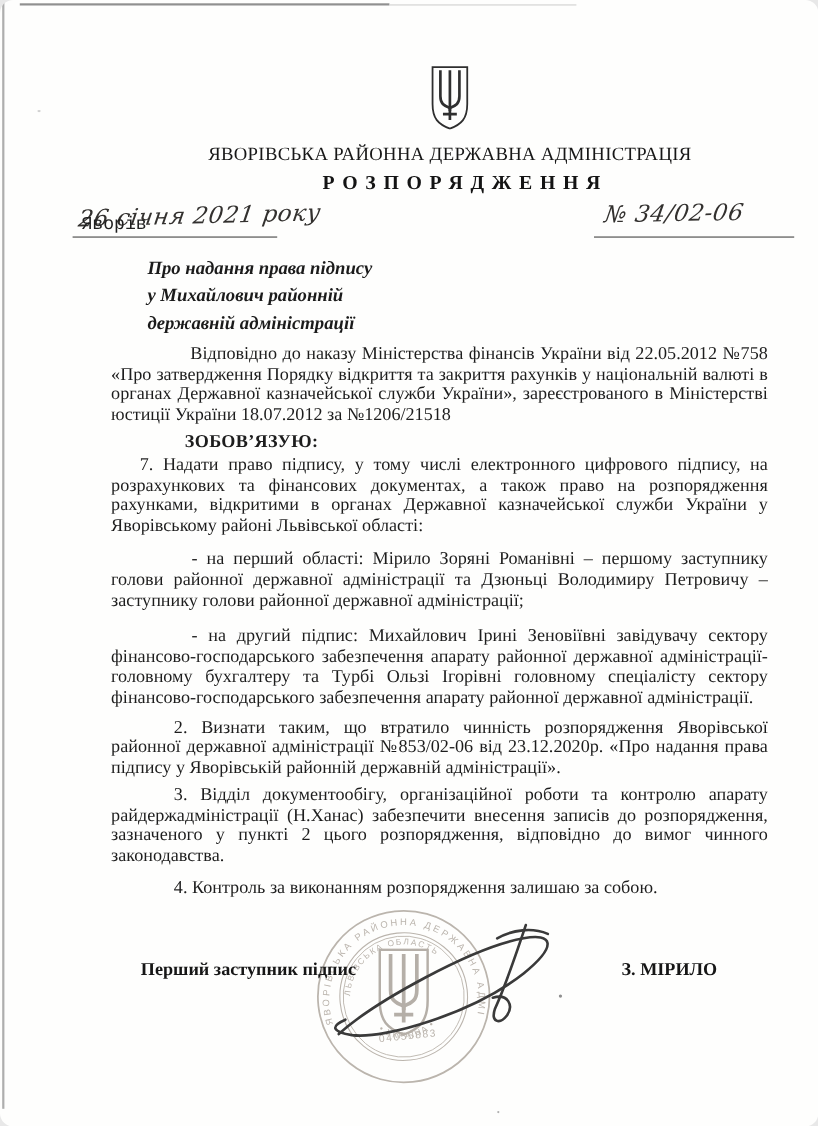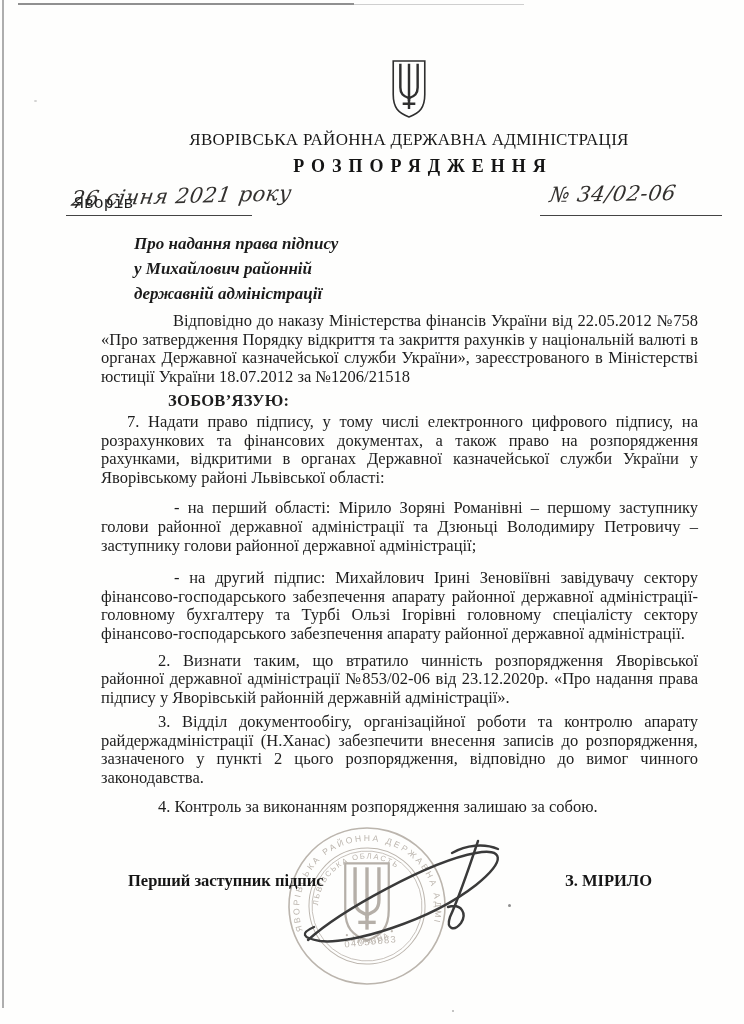--- a/index.html
+++ b/index.html
@@ -4,20 +4,21 @@
 <style>
   html,body{margin:0;padding:0;background:#e8e8e8;}
   .page{
     position:relative;
     width:744px;height:1024px;
     margin:0 auto;
     background:#fefefd;
     overflow:hidden;
     font-family:"Liberation Serif", serif;
     color:#1f1f1f;
+    border-radius:12px;
   }
   
   .scan-line-left{position:absolute;left:2px;top:0;width:2px;height:1008px;background:#9a9a9a;opacity:.8;}
   .scan-line-top{position:absolute;left:18px;top:3px;width:336px;height:2px;background:#7d7d7d;opacity:.85;}
   .scan-line-top-faint{position:absolute;left:354px;top:4px;width:170px;height:1px;background:#cfcfcf;}
   .speck{position:absolute;background:#8f8f8f;border-radius:50%;}
   .speck.s1{left:508px;top:904px;width:3px;height:3px;}
   .speck.s2{left:452px;top:1010px;width:2px;height:2px;opacity:.7;}
   .speck.s3{left:34px;top:100px;width:3px;height:2px;opacity:.4;}
 

